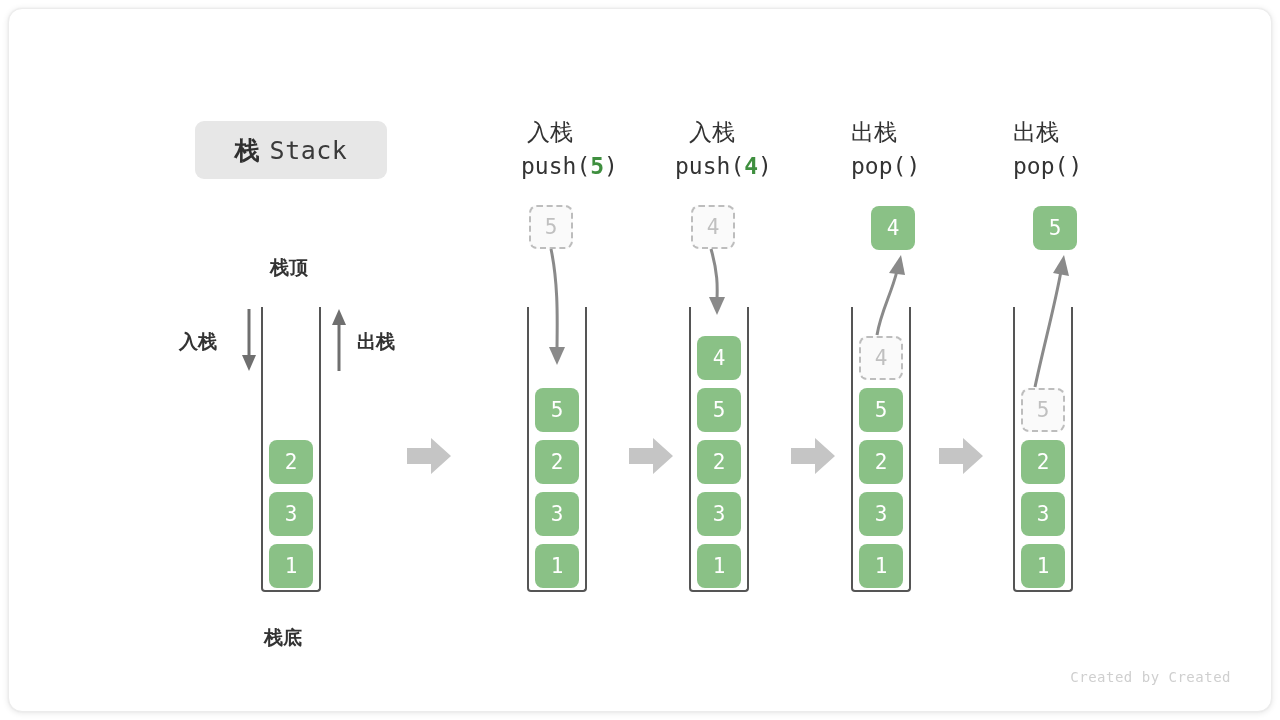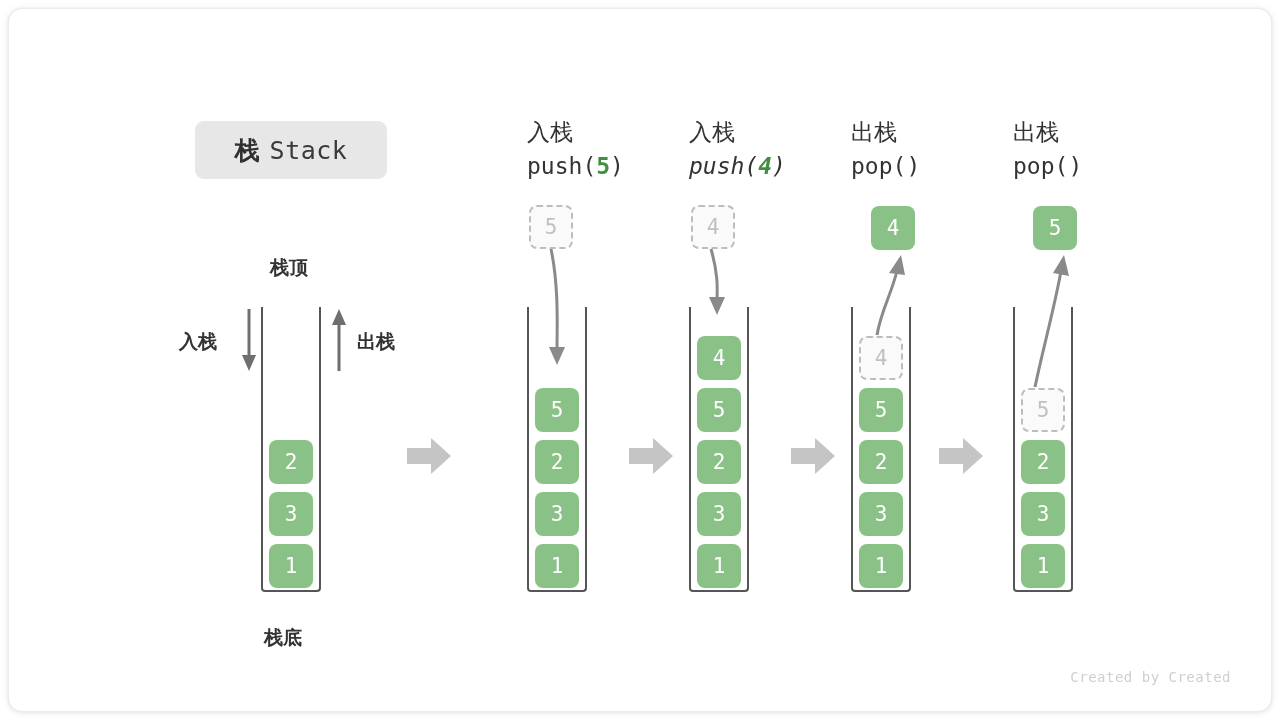--- a/index.html
+++ b/index.html
@@ -148,21 +148,21 @@
 
     <div class="abs cap-cn" style="left:85px; top:376px;">栈底</div>
   </div>
 
   <svg class="abs block-arrow" style="left:398px; top:427px;" viewBox="0 0 44 40">
     <polygon points="0,12 24,12 24,2 44,20 24,38 24,28 0,28" fill="#c5c5c5"></polygon>
   </svg>
 
   <div class="abs" style="left:500px; top:100px; width:120px; height:500px;">
     <div class="abs op-cn" style="left:18px; top:8px;">入栈</div>
-    <div class="abs op-code" style="left:18px; top:44px;">
+    <div class="abs op-code" style="left:12px; top:44px;">
       <span>push(</span><span class="num">5</span><span>)</span>
     </div>
 
     <div class="cell ghost" style="left:20px; top:96px;">5</div>
 
     <svg class="abs" style="left:20px; top:138px;" width="70" height="130" viewBox="0 0 70 130">
       <path d="M 22 2 C 30 40 28 80 28 104" stroke="#8a8a8a" stroke-width="3" fill="none"></path>
       <polygon points="28,118 20,100 36,100" fill="#8a8a8a"></polygon>
     </svg>
 
@@ -174,21 +174,21 @@
         <div class="cell solid" style="left: 8px; top: 237px;">1</div>
       </div>
   </div>
 
   <svg class="abs block-arrow" style="left:620px; top:427px;" viewBox="0 0 44 40">
     <polygon points="0,12 24,12 24,2 44,20 24,38 24,28 0,28" fill="#c5c5c5"></polygon>
   </svg>
 
   <div class="abs" style="left:662px; top:100px; width:120px; height:500px;">
     <div class="abs op-cn" style="left:18px; top:8px;">入栈</div>
-    <div class="abs op-code" style="left:18px; top:44px;font-style:italic;">
+    <div class="abs op-code" style="left:4px; top:44px;">
       <span>push(</span><span class="num">4</span><span>)</span>
     </div>
 
     <div class="cell ghost" style="left:20px; top:96px;">4</div>
 
     <svg class="abs" style="left:20px; top:138px;" width="70" height="80" viewBox="0 0 70 80">
       <path d="M 20 2 C 28 30 26 44 26 54" stroke="#8a8a8a" stroke-width="3" fill="none"></path>
       <polygon points="26,68 18,50 34,50" fill="#8a8a8a"></polygon>
     </svg>
 

